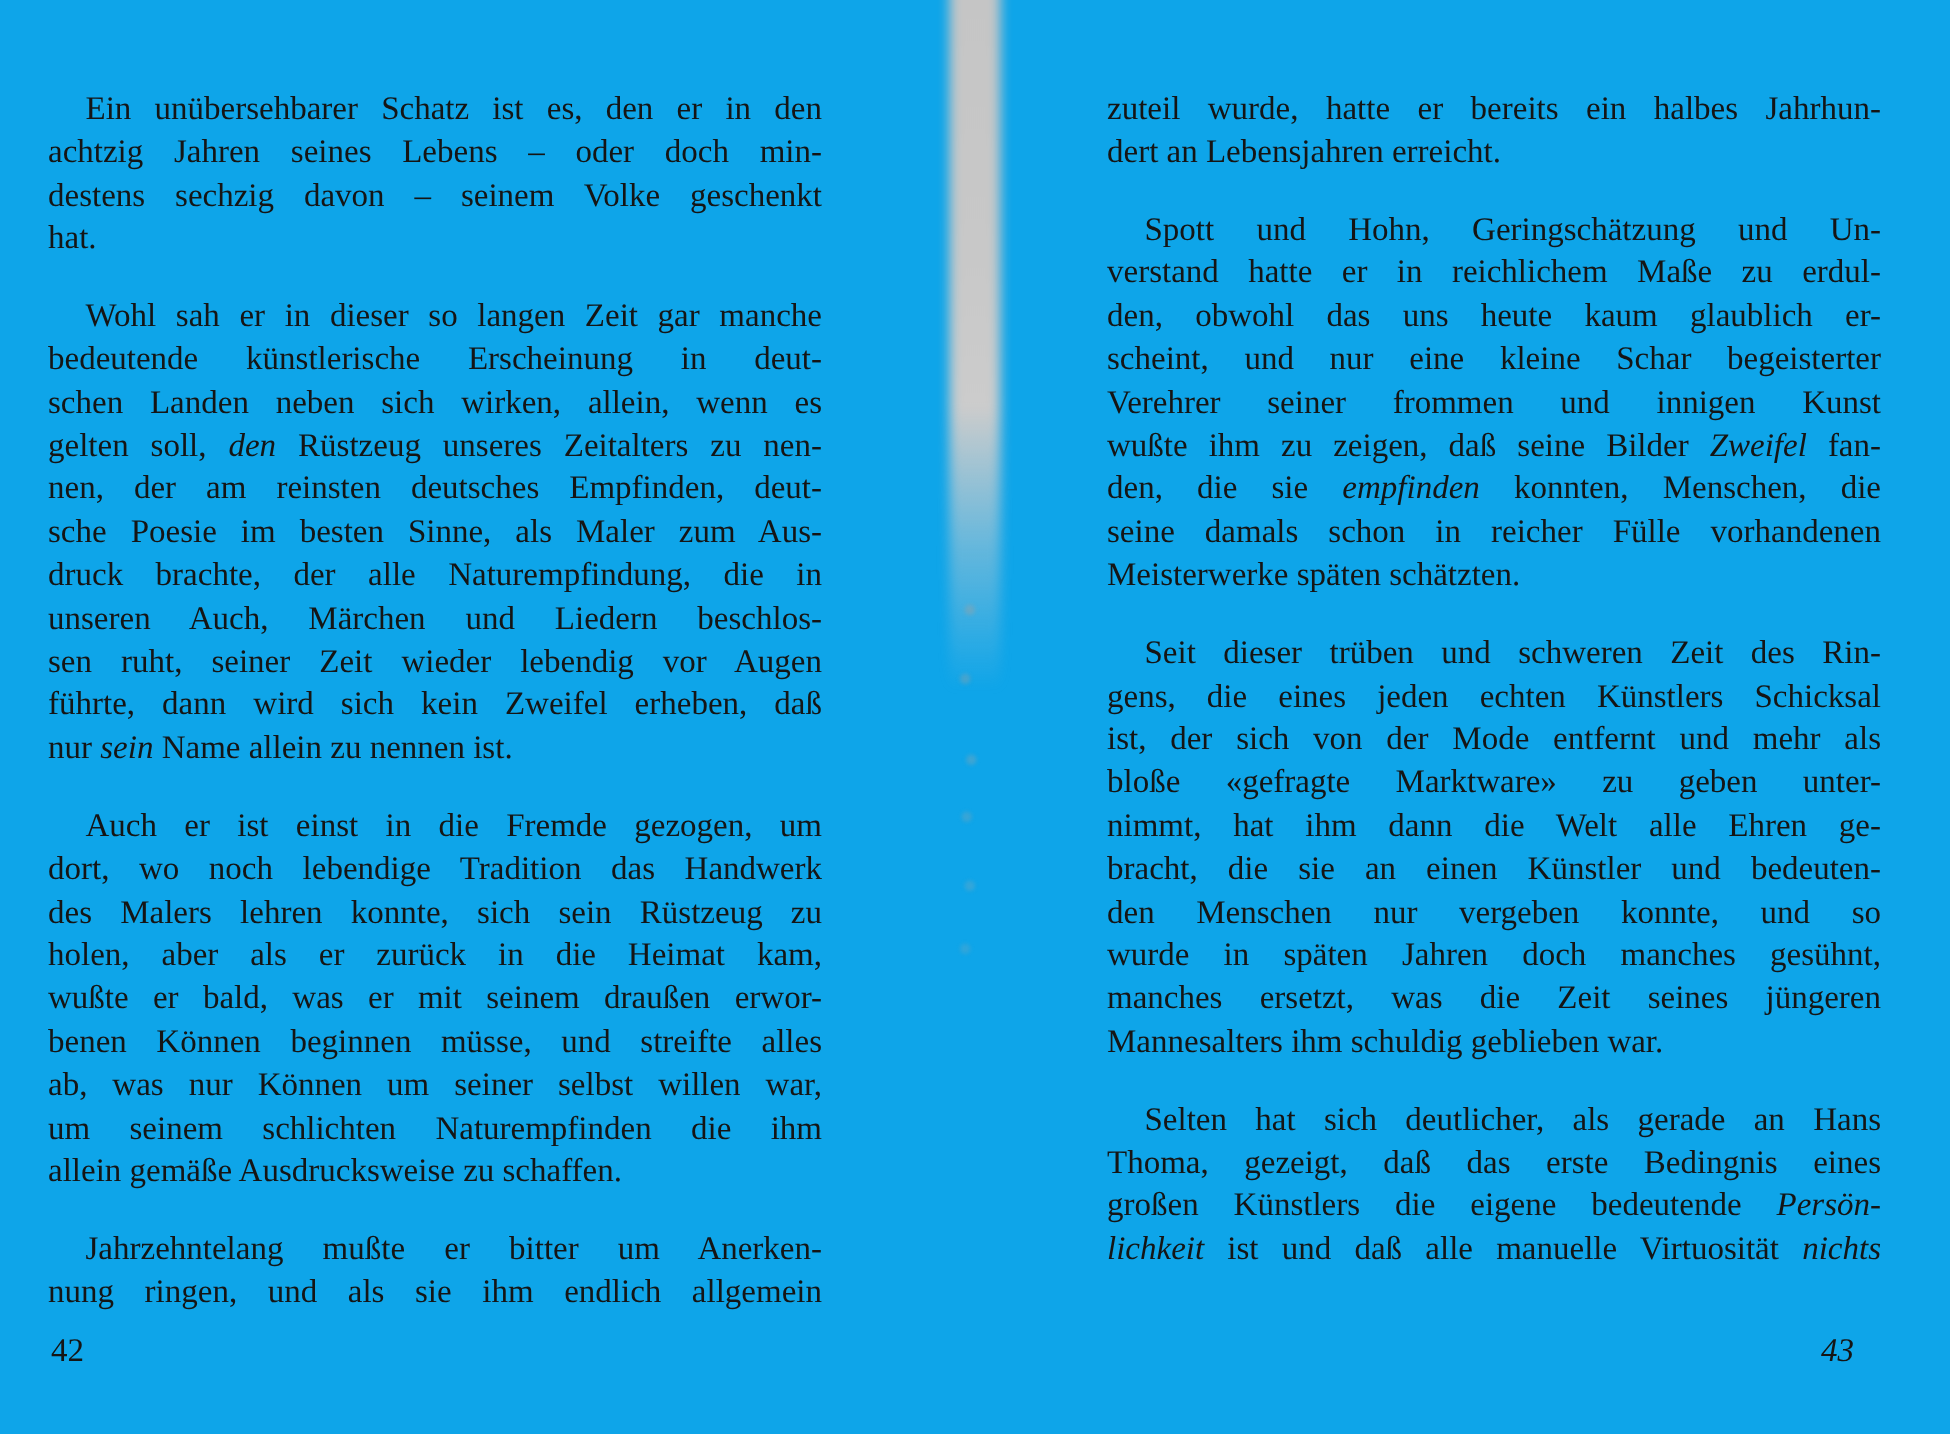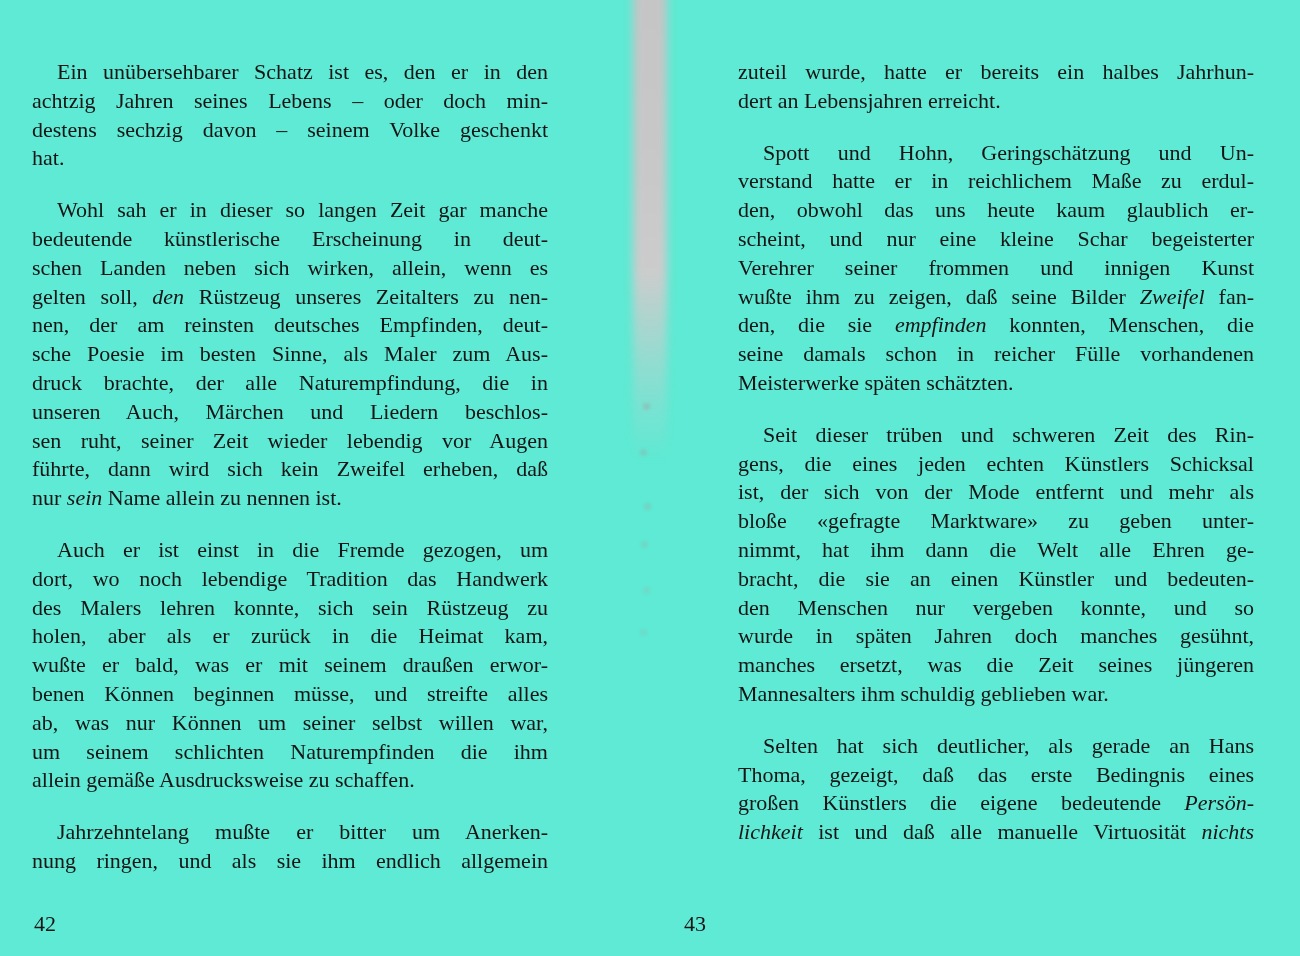--- a/index.html
+++ b/index.html
@@ -11,21 +11,21 @@
     width: 1300px;
     height: 956px;
     position: relative;
     overflow: hidden;
     font-family: "Liberation Serif", "DejaVu Serif", serif;
     color: #151515;
   }
   .spread {
     position: absolute;
     inset: 0;
-    background: #5eead4;
+    background: #0ea5e9;
   }
   
   .gutter-shadow {
     position: absolute;
     left: 633px;
     top: -10px;
     width: 34px;
     height: 470px;
     background: linear-gradient(180deg,
       #c5c5c5 0%,
@@ -69,29 +69,29 @@
     white-space: normal;
   }
   .line.lastline { text-align-last: left; }
   .line.indent  { text-indent: 25px; }
   .line i { font-style: italic; }
   .page-number {
     position: absolute;
     top: 886px;
     font-size: 22px;
     line-height: 28px;
-    margin-top: 24px;
   }
   .page-number.left {
     left: 34px;
   }
   .page-number.right {
-    left: 684px;
+    left: 720px;
     width: 516px;
-    text-align: left;
+    text-align: right;
+    font-style: italic;
   }
 </style>
 </head>
 <body>
 
 <div class="spread">
 
   <div class="gutter-shadow"></div>
   <div class="gutter-specks"></div>
 

